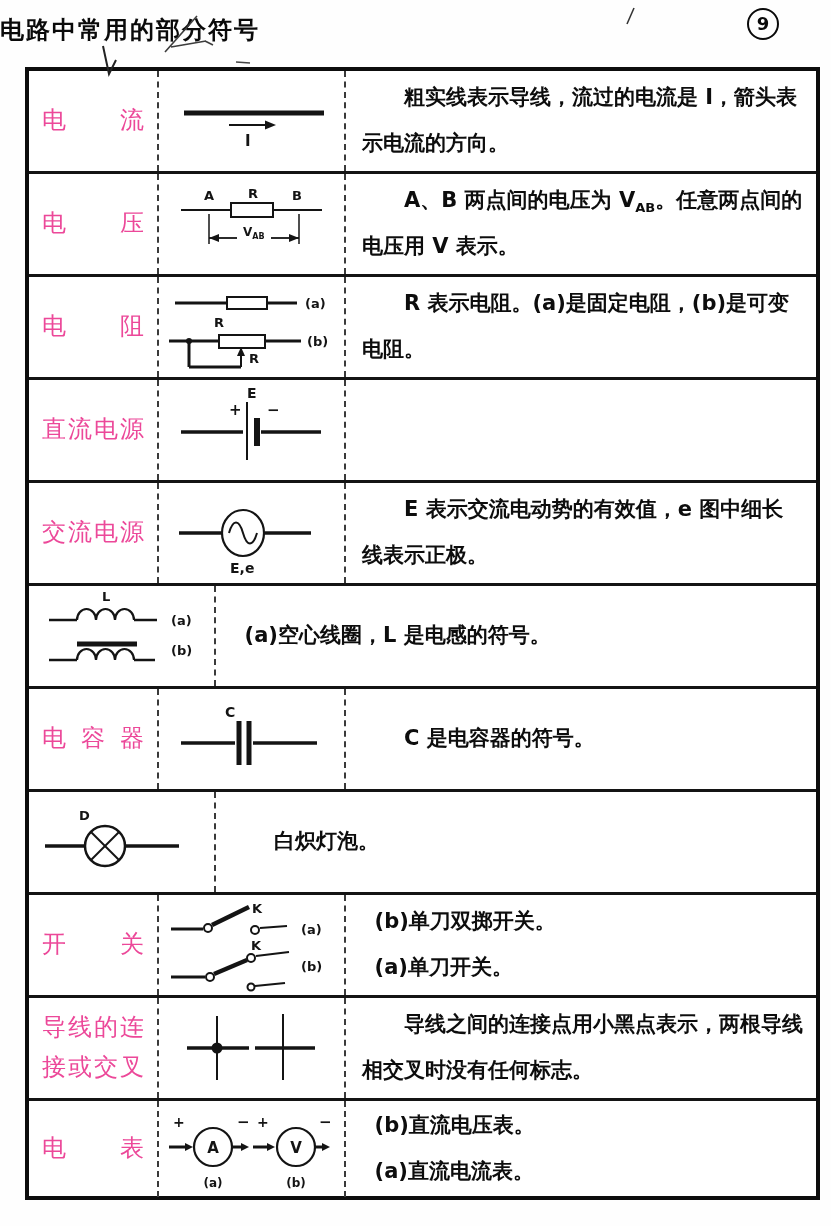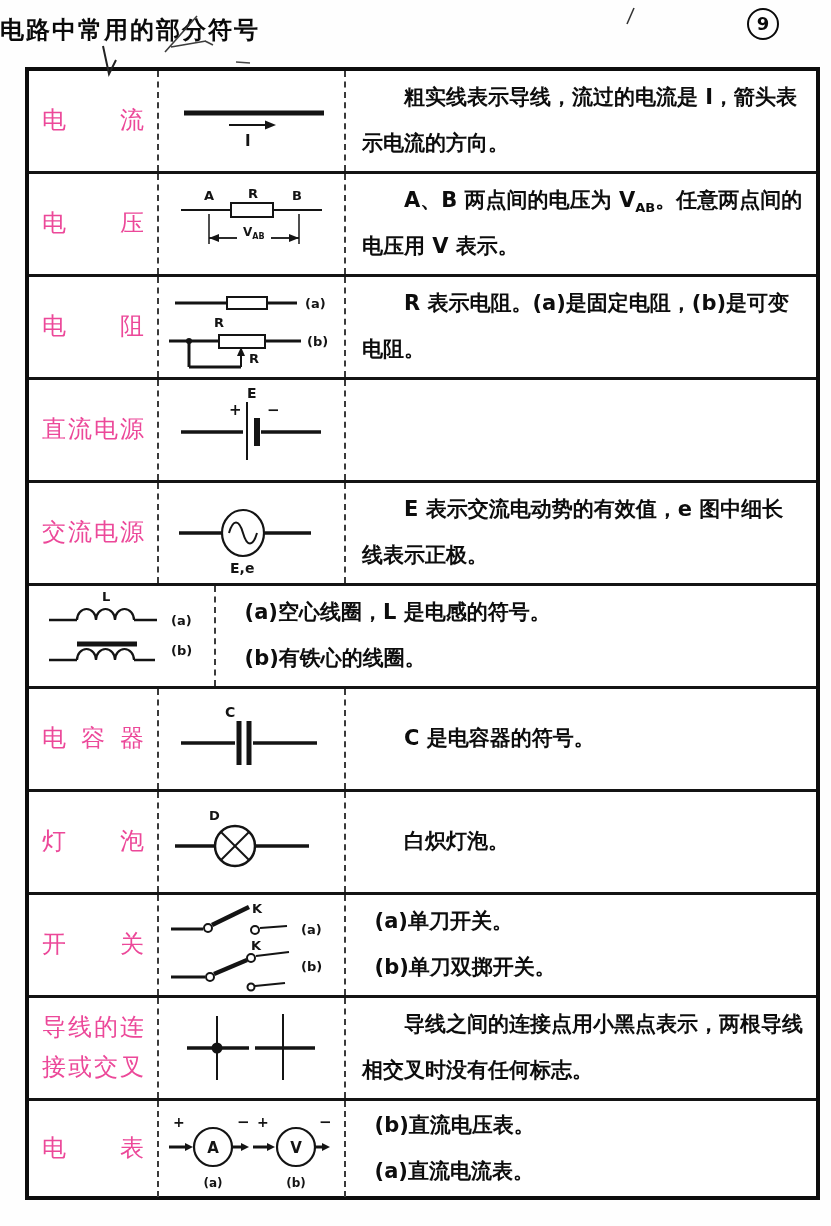--- a/index.html
+++ b/index.html
@@ -211,21 +211,20 @@
           <text x="142" y="37" font-size="13">(a)</text>
           <line class="stroke" x1="48" y1="56" x2="108" y2="56" stroke-width="5"></line>
           <line class="stroke" x1="20" y1="72" x2="48" y2="72" stroke-width="2.5"></line>
           <path class="stroke" d="M48,72 a9.5,11 0 0 1 19,0 a9.5,11 0 0 1 19,0 a9.5,11 0 0 1 19,0" stroke-width="2.2"></path>
           <line class="stroke" x1="105" y1="72" x2="126" y2="72" stroke-width="2.5"></line>
           <text x="142" y="67" font-size="13">(b)</text>
         </svg>
       </div>
       <div class="c-desc">
         <div class="dline">(a)空心线圈，L 是电感的符号。</div>
-        <div class="dline">(b)有铁心的线圈。</div>
       </div>
     </div>
 
     <div class="trow">
       <div class="c-label">
           <div class="lab">电容器</div>
         </div>
       <div class="c-sym">
         <svg width="185" height="96" viewBox="0 0 185 96">
           <text x="66" y="26" font-size="14">C</text>
@@ -234,23 +233,20 @@
           <line class="stroke" x1="90" y1="30" x2="90" y2="74" stroke-width="5"></line>
           <line class="stroke" x1="94" y1="52" x2="158" y2="52" stroke-width="3.5"></line>
         </svg>
       </div>
       <div class="c-desc">
         <p class="prose">C 是电容器的符号。</p>
       </div>
     </div>
 
     <div class="trow">
-      <div class="c-label">
-          <div class="lab">灯泡</div>
-        </div>
       <div class="c-sym">
         <svg width="185" height="96" viewBox="0 0 185 96">
           <text x="50" y="26" font-size="13">D</text>
           <line class="stroke" x1="16" y1="52" x2="56" y2="52" stroke-width="3.5"></line>
           <circle class="stroke" cx="76" cy="52" r="20" stroke-width="2.5"></circle>
           <line class="stroke" x1="62" y1="38" x2="90" y2="66" stroke-width="2"></line>
           <line class="stroke" x1="90" y1="38" x2="62" y2="66" stroke-width="2"></line>
           <line class="stroke" x1="96" y1="52" x2="150" y2="52" stroke-width="3.5"></line>
         </svg>
       </div>
@@ -277,22 +273,22 @@
           <line class="stroke" x1="97" y1="59" x2="130" y2="55" stroke-width="2.2"></line>
           <line class="stroke" x1="12" y1="80" x2="46" y2="80" stroke-width="3"></line>
           <circle class="boxw" cx="51" cy="80" r="4" stroke-width="2"></circle>
           <line class="stroke" x1="55" y1="77" x2="88" y2="63" stroke-width="4.5"></line>
           <circle class="boxw" cx="92" cy="90" r="3.5" stroke-width="2"></circle>
           <line class="stroke" x1="96" y1="89" x2="126" y2="86" stroke-width="2.2"></line>
           <text x="142" y="74" font-size="13">(b)</text>
         </svg>
       </div>
       <div class="c-desc">
+        <div class="dline">(b)单刀双掷开关。</div>
         <div class="dline">(a)单刀开关。</div>
-        <div class="dline">(b)单刀双掷开关。</div>
       </div>
     </div>
 
     <div class="trow">
       <div class="c-label">
           <div class="lab">导线的连接或交叉</div>
         </div>
       <div class="c-sym">
         <svg width="185" height="96" viewBox="0 0 185 96">
           <line class="stroke" x1="58" y1="16" x2="58" y2="80" stroke-width="2"></line>

